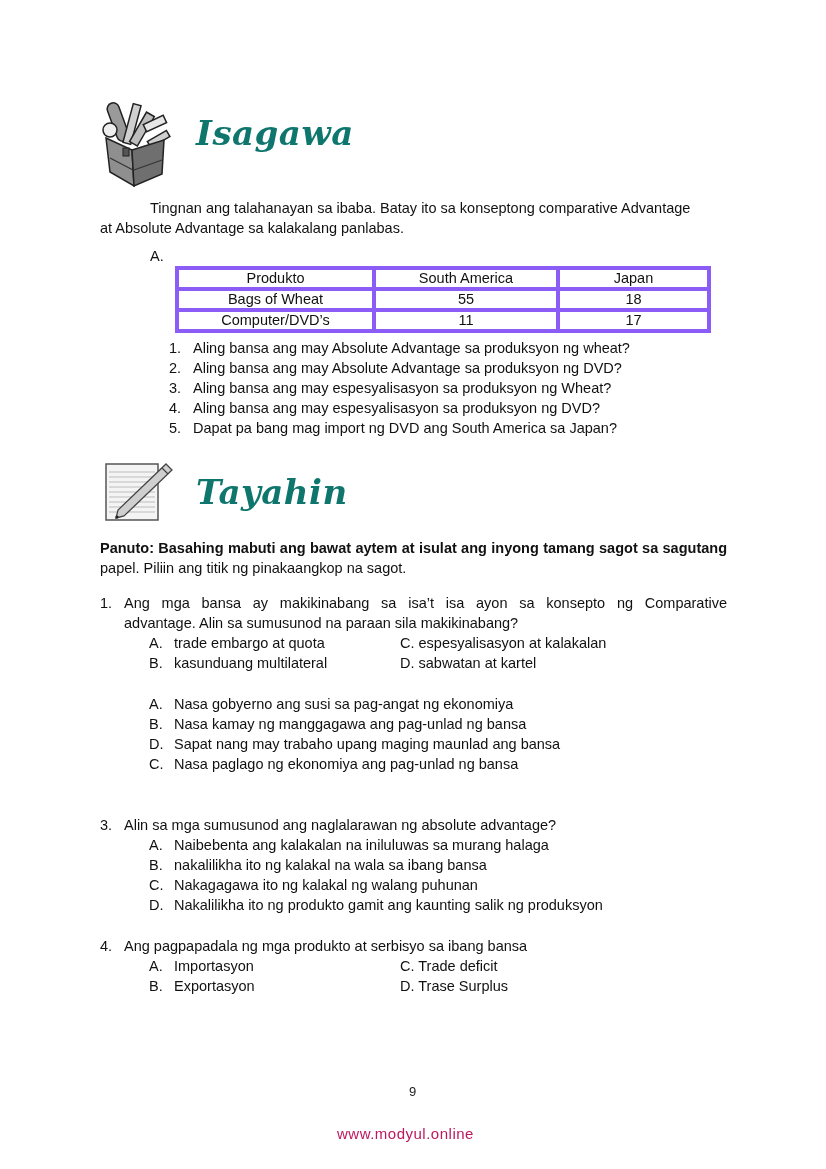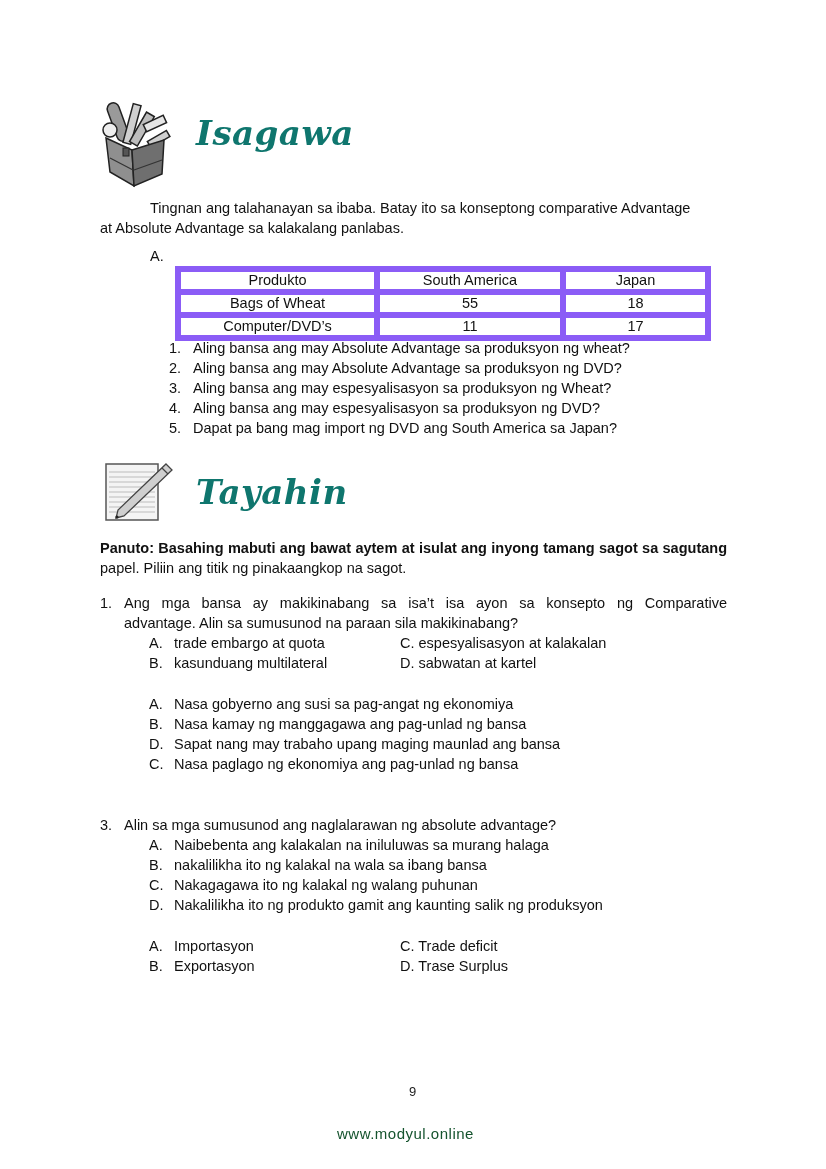--- a/index.html
+++ b/index.html
@@ -3,27 +3,27 @@
 <meta charset="utf-8">
 <style>
   html, body { margin: 0; padding: 0; background: #ffffff; }
   body { width: 826px; height: 1169px; position: relative; overflow: hidden;
          font-family: "Liberation Sans", sans-serif; color: #111; font-size: 14.5px; }
   .abs { position: absolute; }
   .section-title { font-family: "DejaVu Serif", serif; font-style: italic; font-weight: bold;
                    font-size: 34px; color: #0f766e; letter-spacing: 0.5px; }
   .para { line-height: 20px; text-align: justify; }
   table.trade { border-collapse: collapse; font-size: 14.5px; }
-  table.trade td { border: 6px solid #8b5cf6; text-align: center; padding: 0; height: 17px; line-height: 17px; }
+  table.trade td { border: 4px solid #8b5cf6; text-align: center; padding: 0; height: 17px; line-height: 17px; }
   .qline { line-height: 20px; white-space: nowrap; }
   .opt { line-height: 20px; white-space: nowrap; }
   .num { display: inline-block; width: 24px; }
   .onum { display: inline-block; width: 25px; }
   .footer-page { font-size: 13px; color: #222; }
-  .watermark { font-size: 15px; color: #14532d; letter-spacing: 0.5px; }
+  .watermark { font-size: 15px; color: #be185d; letter-spacing: 0.5px; }
 </style>
 </head>
 <body>
 
 <div class="abs" style="left:98px; top:98px; width:86px; height:90px;">
   <svg width="86" height="90" viewBox="0 0 86 90">
 
     <rect x="14" y="4" width="12" height="40" rx="6" fill="#9a9a9a" stroke="#222" stroke-width="1.5" transform="rotate(-20 20 24)"></rect>
     <circle cx="12" cy="32" r="7" fill="#eee" stroke="#222" stroke-width="1.5"></circle>
     <rect x="30" y="6" width="8" height="40" fill="#d0d0d0" stroke="#222" stroke-width="1.5" transform="rotate(15 34 26)"></rect>
@@ -121,20 +121,21 @@
 
 <div class="abs" style="left:100px; top:815px;">
   <div class="qline"><span class="num">3.</span><span>Alin sa mga sumusunod ang naglalarawan ng absolute advantage?</span></div>
   <div class="opt" style="padding-left:49px;"><span class="onum">A.</span><span>Naibebenta ang kalakalan na iniluluwas sa murang halaga</span></div>
   <div class="opt" style="padding-left:49px;"><span class="onum">B.</span><span>nakalilikha ito ng kalakal na wala sa ibang bansa</span></div>
   <div class="opt" style="padding-left:49px;"><span class="onum">C.</span><span>Nakagagawa ito ng kalakal ng walang puhunan</span></div>
   <div class="opt" style="padding-left:49px;"><span class="onum">D.</span><span>Nakalilikha ito ng produkto gamit ang kaunting salik ng produksyon</span></div>
 </div>
 
 <div class="abs" style="left:100px; top:936px; width:627px;">
+  <div class="qline"><span class="num">4.</span><span>Ang pagpapadala ng mga produkto at serbisyo sa ibang bansa</span></div>
   <div style="position:relative; height:40px;">
     <div class="opt abs" style="left:49px; top:0;"><span class="onum">A.</span><span>Importasyon</span></div>
     <div class="opt abs" style="left:49px; top:20px;"><span class="onum">B.</span><span>Exportasyon</span></div>
     <div class="opt abs" style="left:300px; top:0;"><span>C.</span> <span>Trade deficit</span></div>
     <div class="opt abs" style="left:300px; top:20px;"><span>D.</span> <span>Trase Surplus</span></div>
   </div>
 </div>
 
 <div class="abs footer-page" style="left:409px; top:1084px;">9</div>
 <div class="abs watermark" style="left:337px; top:1125px;">www.modyul.online</div>

